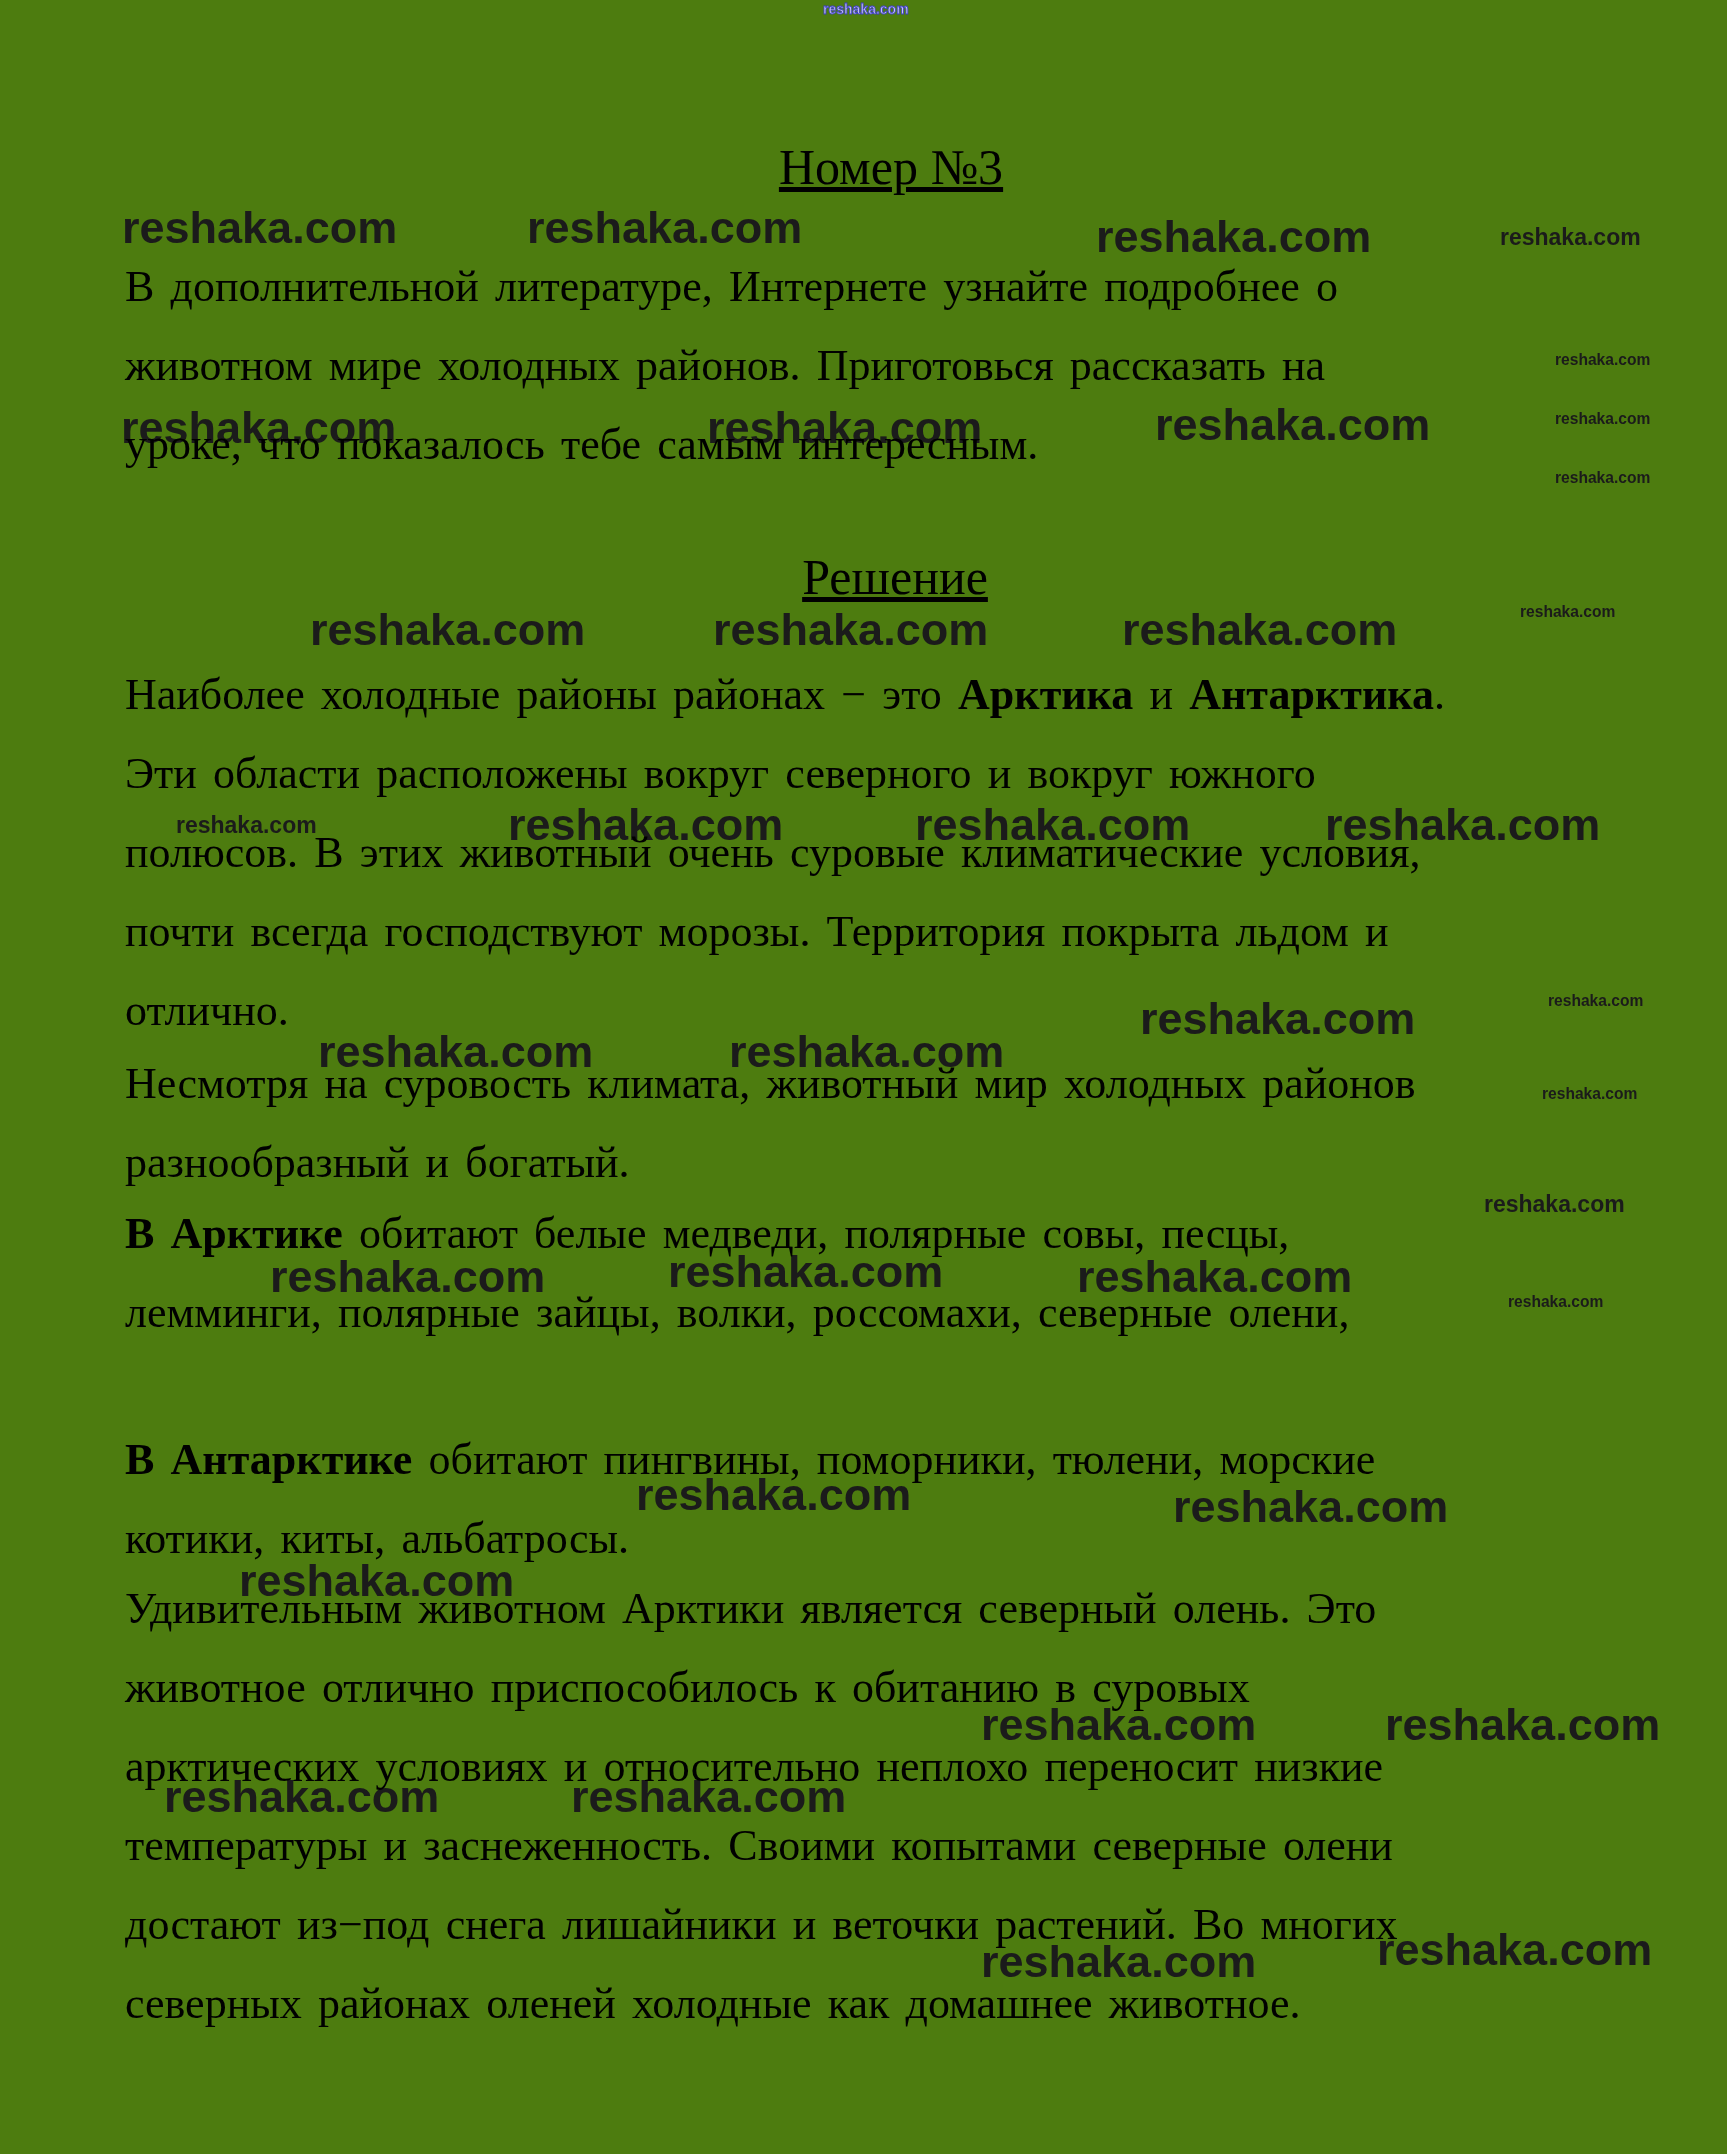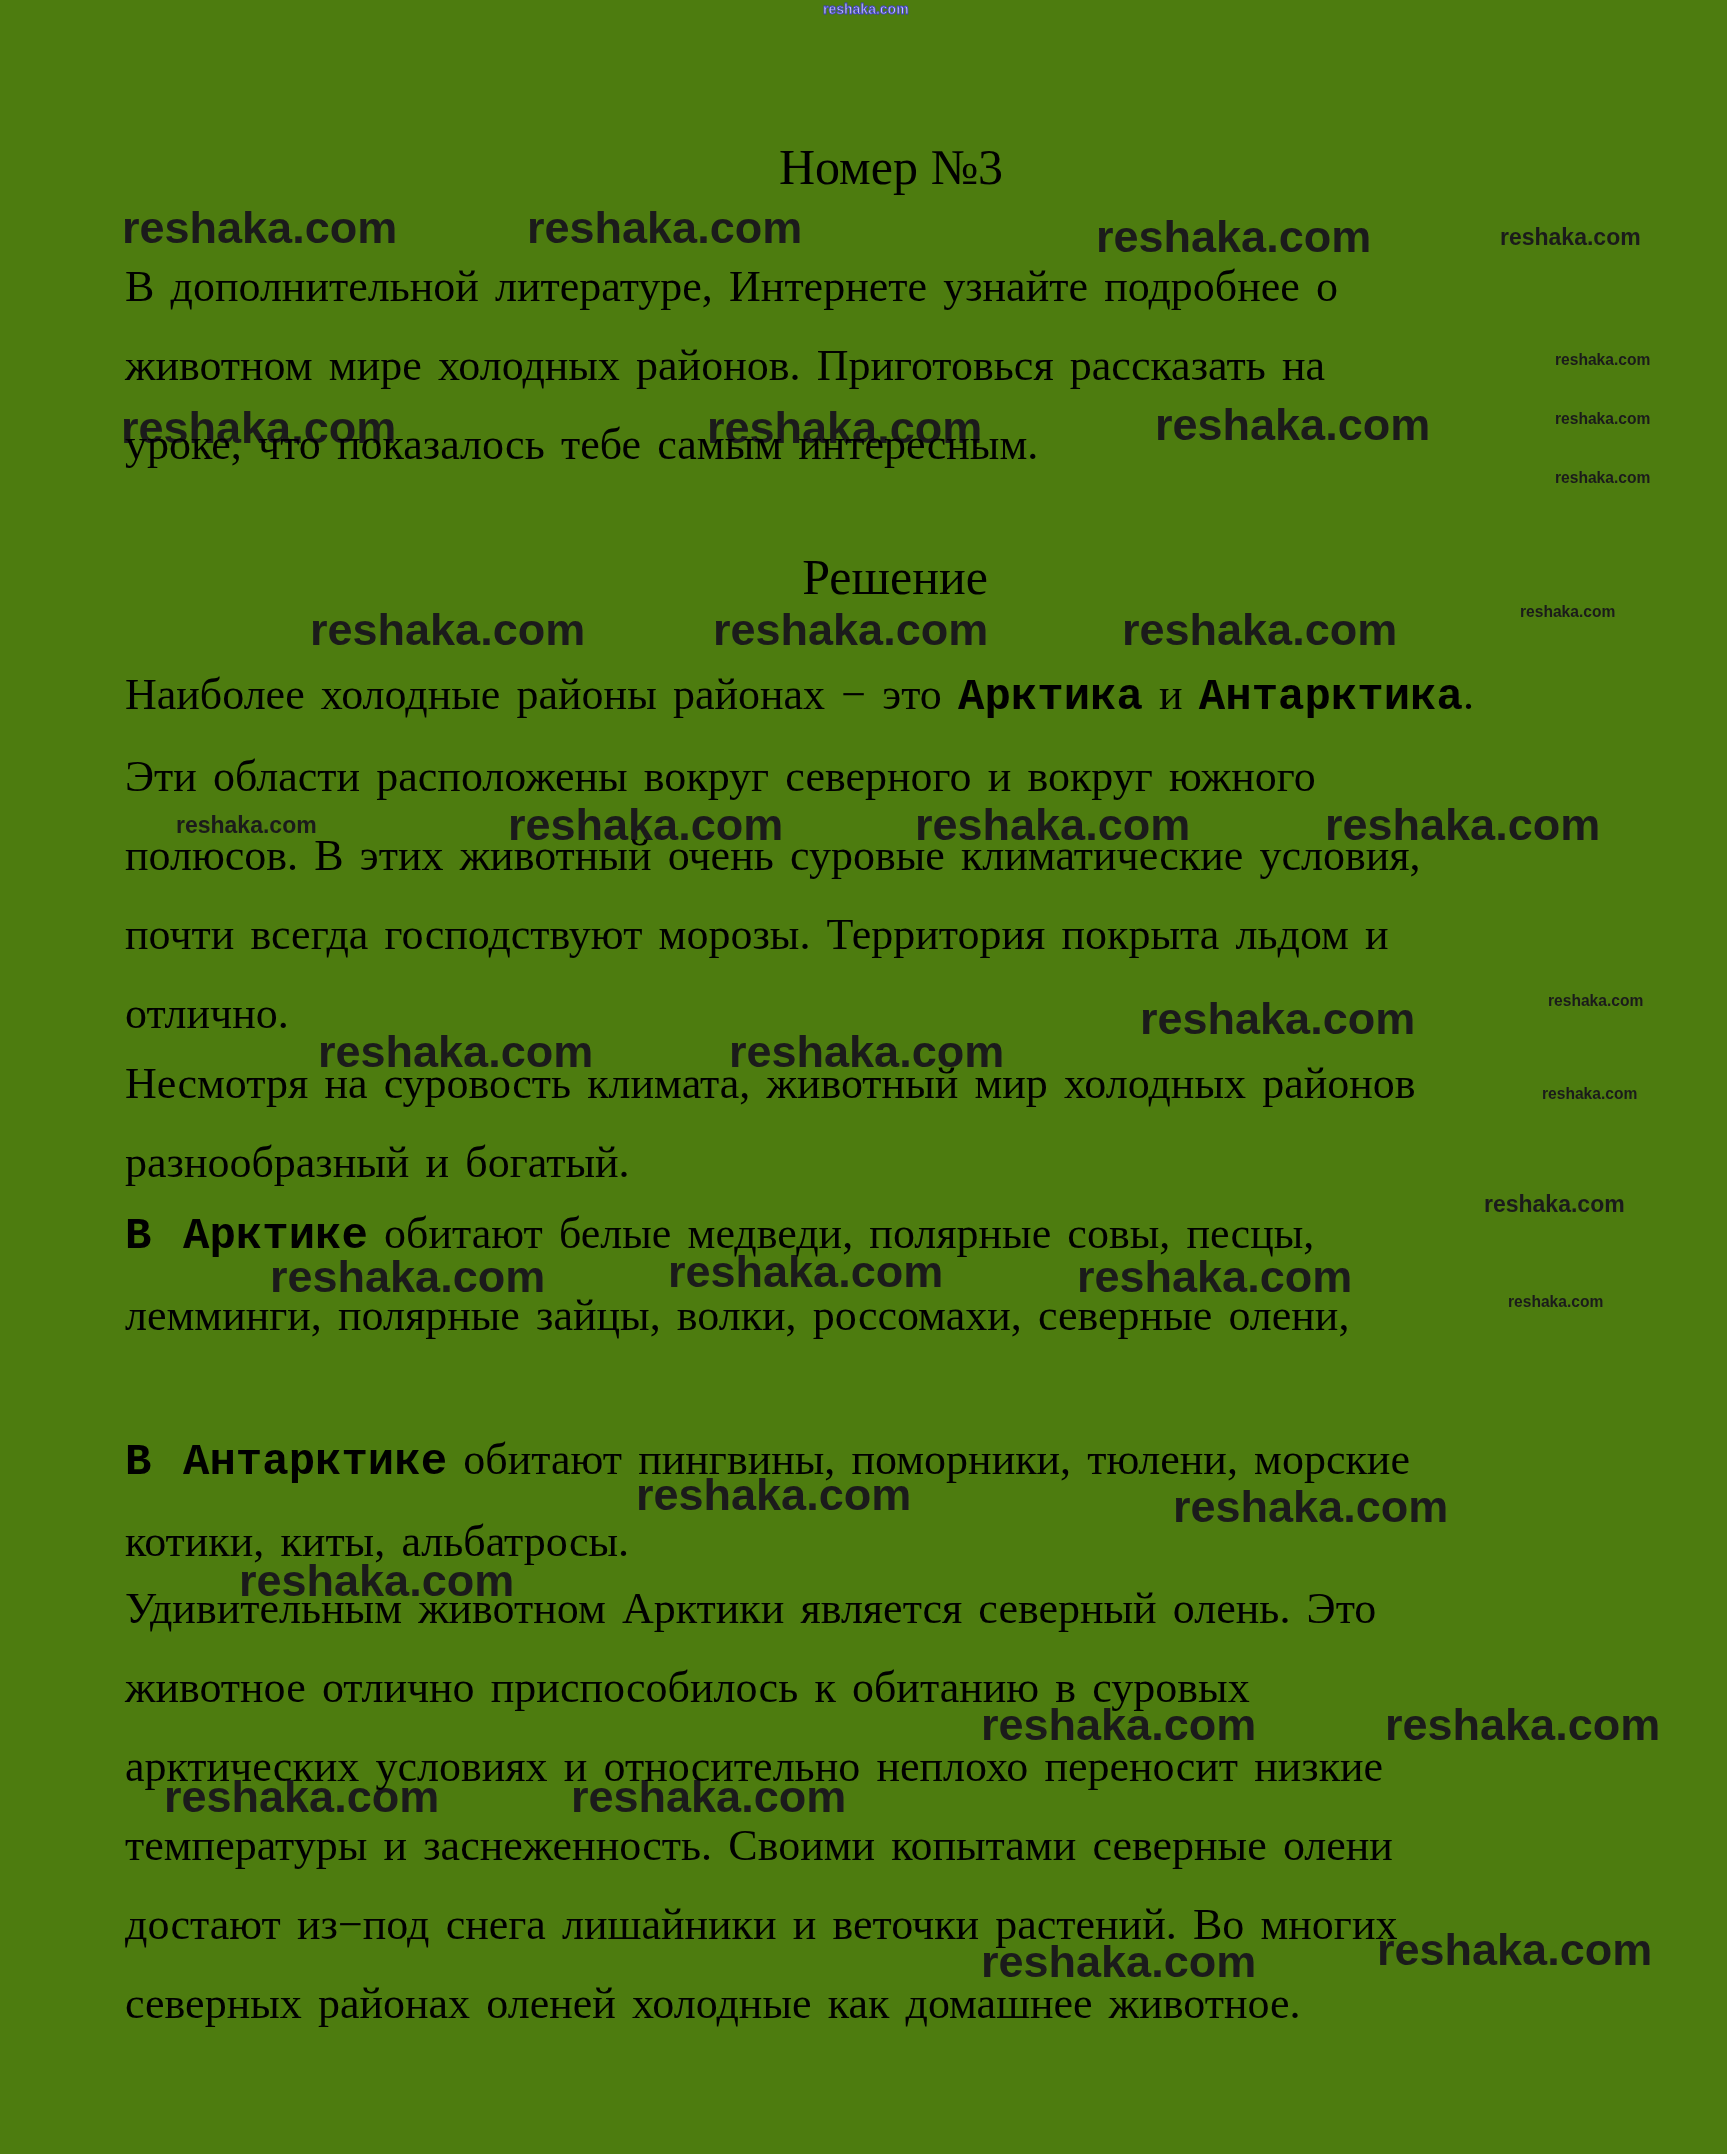--- a/index.html
+++ b/index.html
@@ -14,30 +14,31 @@
   }
   .heading {
     position: absolute;
     margin: 0;
     font-weight: normal;
     font-size: 50px;
     line-height: 79px;
     white-space: nowrap;
     transform: translateX(-50%);
     z-index: 2;
+    text-decoration: underline;
   }
   .doc-body { position: absolute; left: 0; top: 0; width: 100%; height: 100%; z-index: 2; }
   .para { position: absolute; left: 125px; }
   .line {
     font-size: 44px;
     line-height: 79px;
     white-space: nowrap;
     word-spacing: 5.2px;
   }
-  .line .b { font-weight: bold; font-family: Liberation Mono, monospace; }
+  .line .b { font-weight: bold; }
   .wm-layer { position: absolute; left: 0; top: 0; width: 100%; height: 100%; z-index: 1; }
   .wm {
     position: absolute;
     font-family: "Liberation Sans", sans-serif;
     font-weight: 600;
     color: #1b1b1b;
     line-height: 1;
     white-space: nowrap;
   }
   .wm-lg { font-size: 45px; }

